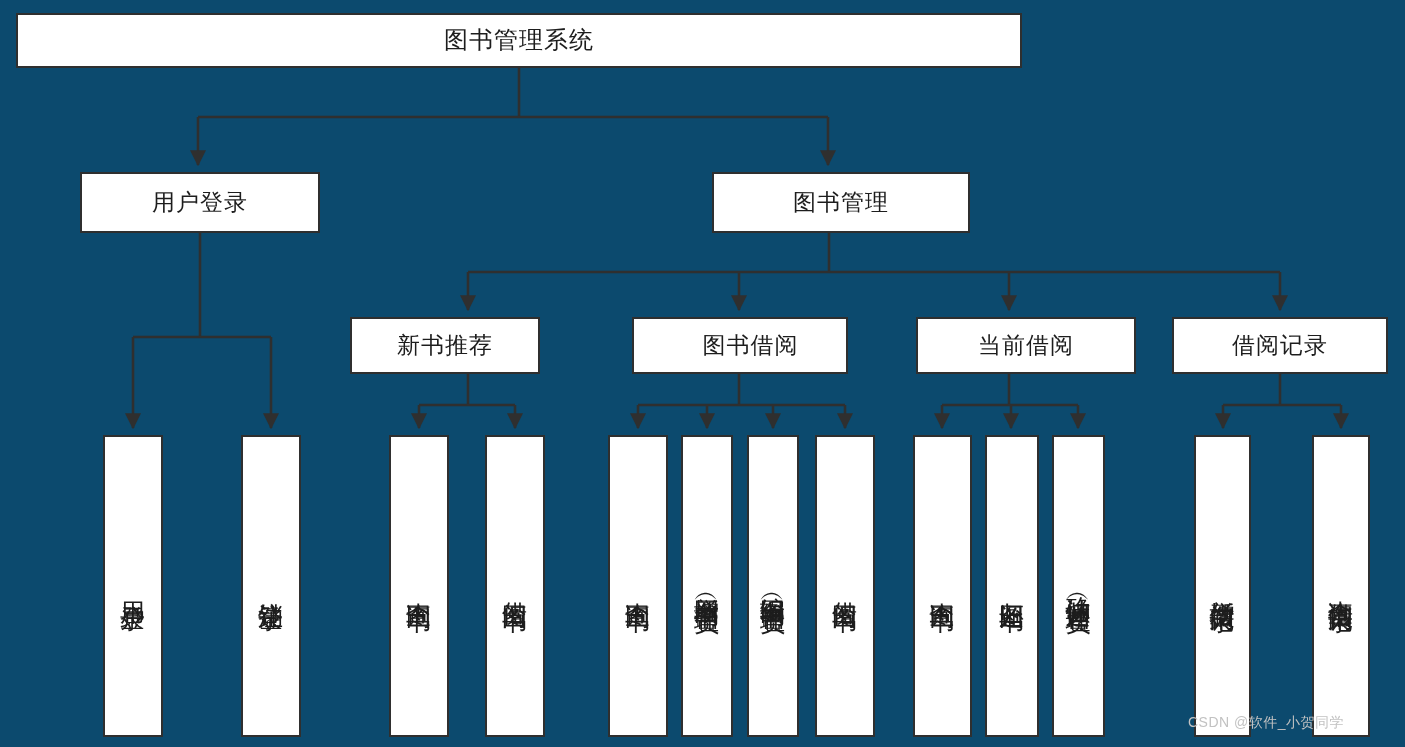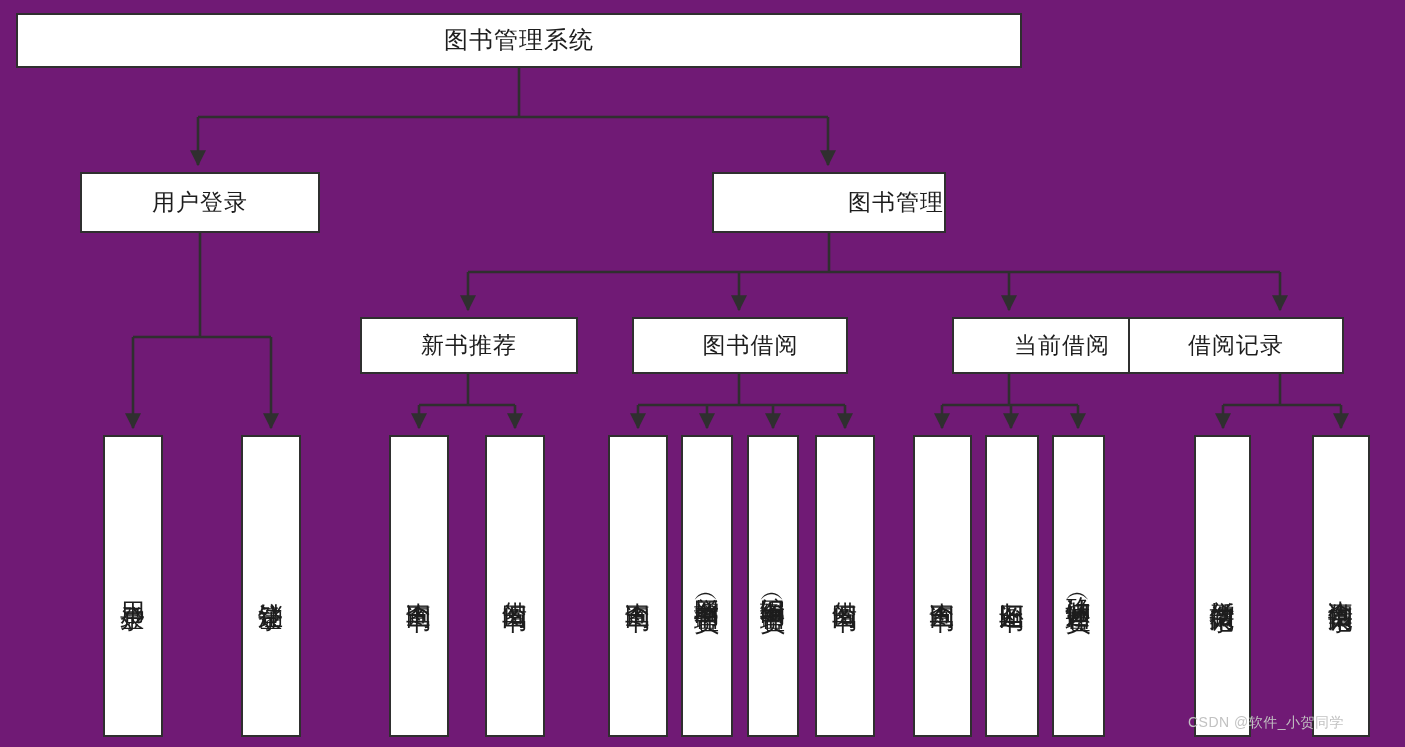--- a/index.html
+++ b/index.html
@@ -8,21 +8,21 @@
     padding: 0;
     background: #ffffff;
   }
   body {
     font-family: "Liberation Sans", "DejaVu Sans", sans-serif;
   }
   #canvas {
     position: relative;
     width: 1405px;
     height: 747px;
-    background: #701a75;
+    background: #0c4a6e;
     overflow: hidden;
   }
   #edges {
     position: absolute;
     left: 0;
     top: 0;
     width: 1405px;
     height: 747px;
     pointer-events: none;
   }
@@ -127,34 +127,34 @@
     </g>
   </svg>
 
   <div class="node root horiz" id="node-root" style="left: 16px; top: 13px; width: 1006px; height: 55px;">
     <span>图书管理系统</span>
   </div>
 
   <div class="node horiz" id="node-l2-0" style="left: 80px; top: 172px; width: 240px; height: 61px;">
     <span>用户登录</span>
   </div>
-  <div class="node horiz" id="node-l2-1" style="left: 712px; top: 172px; width: 234px; height: 61px; justify-content: flex-end;">
+  <div class="node horiz" id="node-l2-1" style="left: 712px; top: 172px; width: 258px; height: 61px;">
     <span>图书管理</span>
   </div>
 
-  <div class="node horiz" id="node-l3-0" style="left: 360px; top: 317px; width: 218px; height: 57px;">
+  <div class="node horiz" id="node-l3-0" style="left: 350px; top: 317px; width: 190px; height: 57px;">
     <span>新书推荐</span>
   </div>
   <div class="node horiz" id="node-l3-1" style="left: 632px; top: 317px; width: 216px; height: 57px; padding-left: 21px;">
     <span>图书借阅</span>
   </div>
-  <div class="node horiz" id="node-l3-2" style="left: 952px; top: 317px; width: 220px; height: 57px;">
+  <div class="node horiz" id="node-l3-2" style="left: 916px; top: 317px; width: 220px; height: 57px;">
     <span>当前借阅</span>
   </div>
-  <div class="node horiz" id="node-l3-3" style="left: 1128px; top: 317px; width: 216px; height: 57px;">
+  <div class="node horiz" id="node-l3-3" style="left: 1172px; top: 317px; width: 216px; height: 57px;">
     <span>借阅记录</span>
   </div>
 
   <div class="node leaf" id="node-leaf-0" style="left: 103px; top: 435px; width: 60px; height: 302px;">
     <span class="leaf-label">用户登录</span>
   </div>
   <div class="node leaf" id="node-leaf-1" style="left: 241px; top: 435px; width: 60px; height: 302px;">
     <span class="leaf-label">注销登录</span>
   </div>
   <div class="node leaf" id="node-leaf-2" style="left: 389px; top: 435px; width: 60px; height: 302px;">

